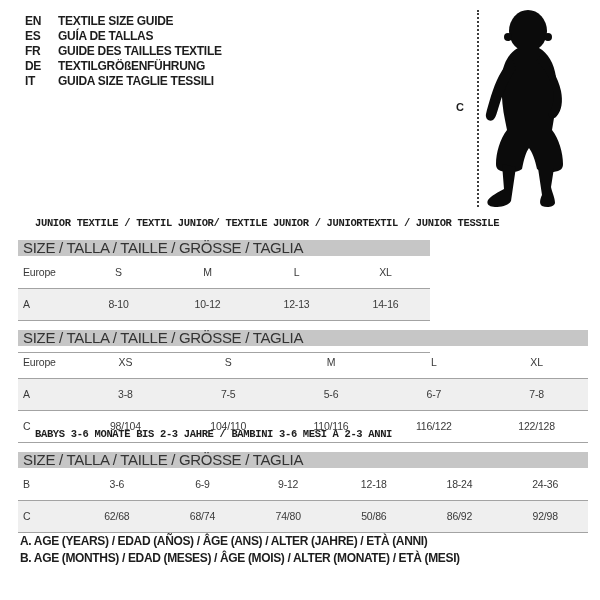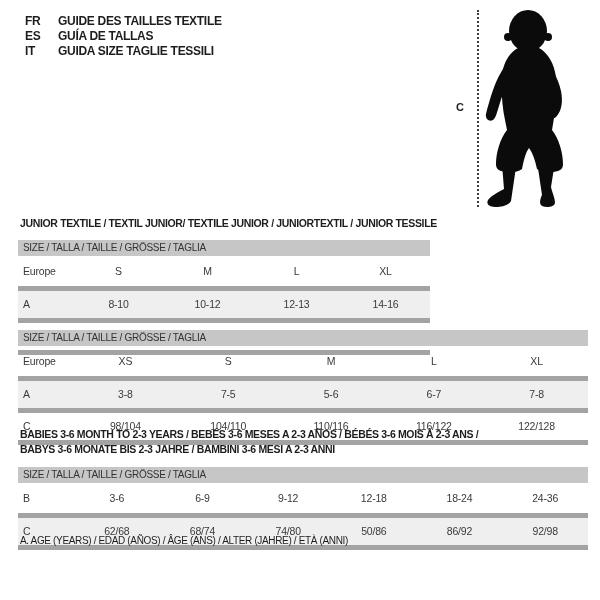--- a/index.html
+++ b/index.html
@@ -37,61 +37,63 @@
   }
   .figure svg { position: absolute; left: 30px; top: 6px; }
   .figure svg * { fill: var(--silhouette, #0b0b0b); }
 
   
   .section { position: absolute; left: 18px; }
   .sec-0 { top: 216px; width: 412px; }
   .sec-1 { top: 319px; width: 570px; }
   .sec-2 { top: 427px; width: 570px; }
   .sec-title {
-    margin-left: 2px;
+    margin-left: 17px;
     font-size: 10.5px; line-height: 15px; font-weight: bold;
     color: var(--title-text, #1d1d1d);
-    letter-spacing: -0.35px; white-space: nowrap;
+    letter-spacing: -0.35px; white-space: nowrap; font-family: Liberation Mono, monospace;
   }
   .sec-title .sub { font-size: 7.5px; vertical-align: -2px; letter-spacing: -0.2px; }
   .size-table { border-collapse: collapse; table-layout: fixed; width: 100%; margin-top: 9px; }
   .sec-1 .size-table { margin-top: 11px; }
   .sec-2 .size-table { margin-top: 10px; }
   .size-table th {
     background: var(--header-bar, #c6c6c6);
     font-weight: normal; text-align: left;
-    font-size: 10px; height: 16px; line-height: 16px;
+    font-size: 15px; height: 16px; line-height: 16px;
     padding: 0 0 0 5px; letter-spacing: -0.3px;
     color: #333333; white-space: nowrap; overflow: hidden;
   }
   .size-table td {
     font-size: 10.5px; height: 32px; line-height: 16px;
     text-align: center; padding: 0;
     letter-spacing: -0.2px; color: #3a3a3a;
-    border-bottom: 5px solid #a3a3a3; white-space: nowrap;
+    border-bottom: 1px solid #a3a3a3; white-space: nowrap;
   }
   .size-table td:first-child { text-align: left; padding-left: 5px; }
   .size-table tbody tr:nth-child(even) { background: var(--alt-row, #efefef); }
 
   
   .notes { position: absolute; left: 20px; top: 533px; }
   .note-line {
-    font-size: 10px; font-weight: normal; line-height: 16.5px;
+    font-size: 12px; font-weight: bold; line-height: 16.5px;
     color: var(--title-text, #1d1d1d);
     letter-spacing: -0.35px; white-space: nowrap;
   }
 </style>
 </head>
 <body>
 
 <div class="canvas" style="--bg: #ffffff; --header-bar: #c6c6c6; --alt-row: #efefef; --text: #333333; --title-text: #1d1d1d; --silhouette: #0b0b0b;">
 
   <div class="lang-block">
+      <div class="lang-row"><span class="lang-code">EN</span><span class="lang-label">TEXTILE SIZE GUIDE</span></div>
+      <div class="lang-row"><span class="lang-code">ES</span><span class="lang-label">GUÍA DE TALLAS</span></div>
       <div class="lang-row"><span class="lang-code">FR</span><span class="lang-label">GUIDE DES TAILLES TEXTILE</span></div>
-      <div class="lang-row"><span class="lang-code">ES</span><span class="lang-label">GUÍA DE TALLAS</span></div>
+      <div class="lang-row"><span class="lang-code">DE</span><span class="lang-label">TEXTILGRÖßENFÜHRUNG</span></div>
       <div class="lang-row"><span class="lang-code">IT</span><span class="lang-label">GUIDA SIZE TAGLIE TESSILI</span></div>
     </div>
 
   <div class="figure">
     <span class="c-label">C</span>
     <div class="dotted-line"></div>
     <svg width="115" height="205" viewBox="0 0 115 205" aria-hidden="true">
       <ellipse cx="48" cy="25" rx="19" ry="21"></ellipse>
       <circle cx="28" cy="31" r="4"></circle>
       <circle cx="68" cy="31" r="4"></circle>
@@ -192,21 +194,20 @@
               <td>104/110</td>
               <td>110/116</td>
               <td>116/122</td>
               <td>122/128</td>
             </tr>
           </tbody>
         </table>
       </section>
       <section class="section sec-2">
         <div class="sec-title">
-          <div class="title-line"><span>BABIES 3-6 MONTH TO 2-3 YEARS / BEBÉS 3-6 MESES A 2-3 AÑOS / BÉBÉS 3-6 MOIS À 2-3 ANS /</span></div>
           <div class="title-line"><span>BABYS 3-6 MONATE BIS 2-3 JAHRE / BAMBINI 3-6 MESI A 2-3 ANNI</span></div>
         </div>
         <table class="size-table">
           <colgroup>
             <col style="width: 56px;">
             <col>
             <col>
             <col>
             <col>
             <col>
@@ -236,15 +237,16 @@
               <td>86/92</td>
               <td>92/98</td>
             </tr>
           </tbody>
         </table>
       </section>
     </div>
 
   <div class="notes">
       <div class="note-line">A. AGE (YEARS) / EDAD (AÑOS) / ÂGE (ANS) / ALTER (JAHRE) / ETÀ (ANNI)</div>
+      <div class="note-line">B. AGE (MONTHS) / EDAD (MESES) / ÂGE (MOIS) / ALTER (MONATE) / ETÀ (MESI)</div>
     </div>
 
 </div>
 
 </body></html>

